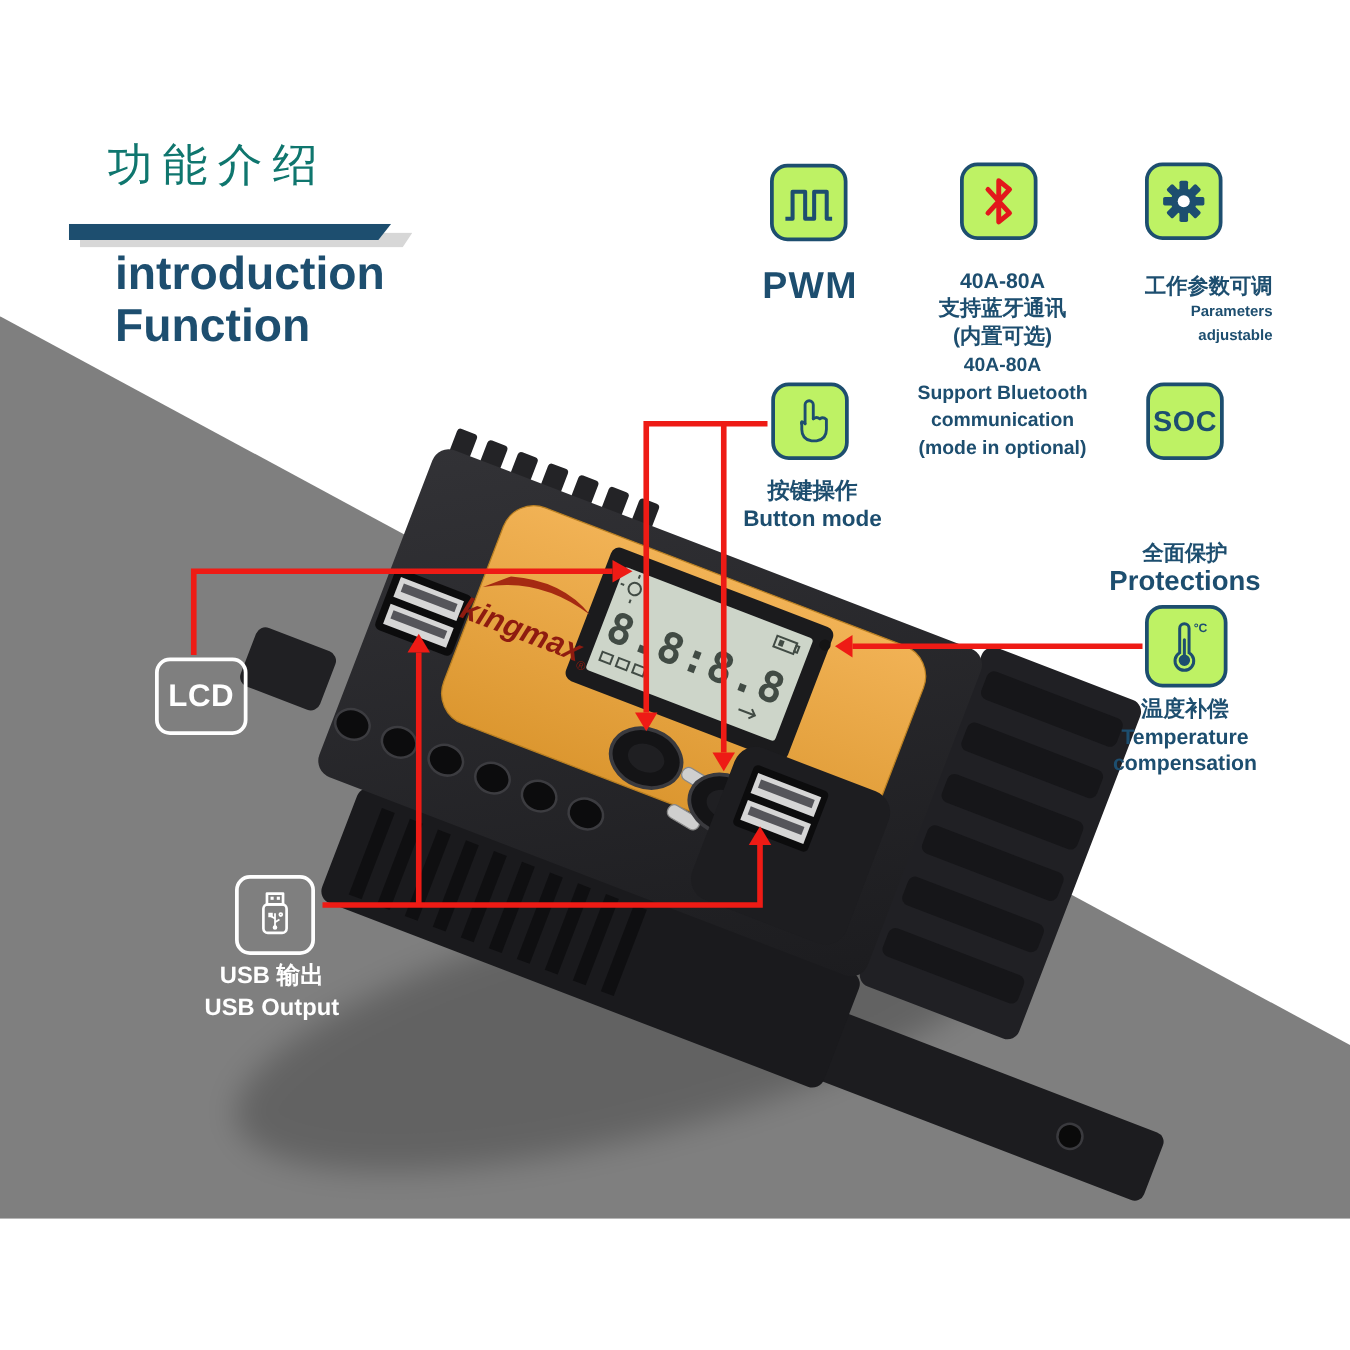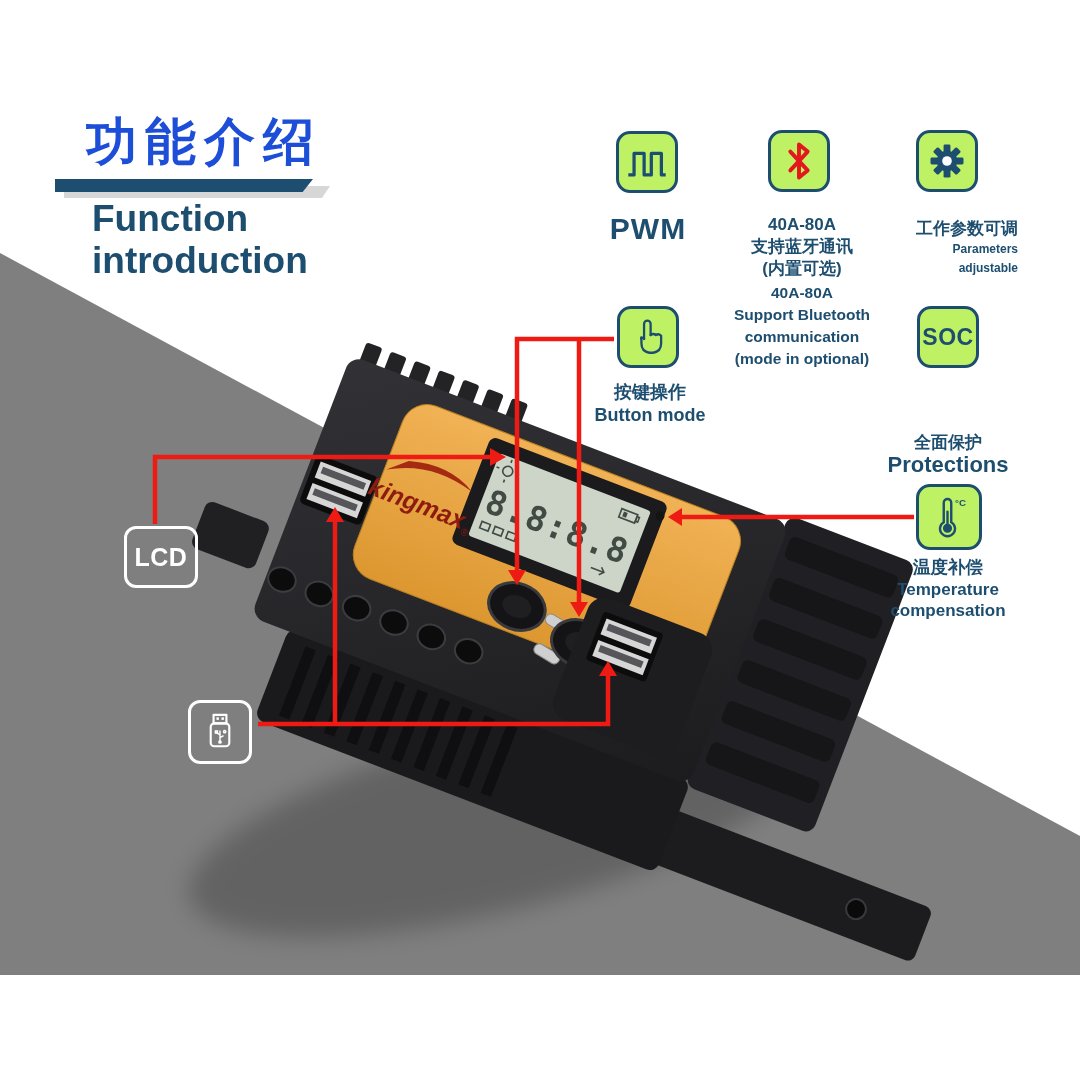--- a/index.html
+++ b/index.html
@@ -2,21 +2,21 @@
 <html><head>
 <meta charset="utf-8">
 <style>
   html,body{margin:0;padding:0;background:#fff;}
   .stage{position:relative;width:1080px;height:1080px;overflow:hidden;
          font-family:"Liberation Sans",sans-serif;background:#ffffff;}
   .gray-bg{position:absolute;left:0;top:0;width:1080px;height:1080px;background:#7f7f7f;
            clip-path:polygon(0px 253px,1080px 836px,1080px 975px,0px 975px);}
   .abs{position:absolute;}
   
-  .title-zh{left:86px;top:108px;font-size:51px;font-weight:bold;color:#1d4ed8;letter-spacing:8px;}
+  .title-zh{left:86px;top:108px;font-size:36px;font-weight:normal;color:#0f766e;letter-spacing:8px;}
   .bar-shadow{left:64px;top:186px;width:266px;height:12px;background:#d7d7d7;
               clip-path:polygon(0 0,100% 0,97% 100%,0 100%);}
   .bar-navy{left:55px;top:179px;width:258px;height:13px;background:#1d4e6f;
             clip-path:polygon(0 0,100% 0,96% 100%,0 100%);}
   .subtitle{left:92px;top:198px;font-size:37px;font-weight:bold;color:#1d4e6f;line-height:42px;}
   
   .icon-box{width:62px;height:62px;border:3px solid #1d4e6f;border-radius:14px;background:#bef264;
             display:flex;align-items:center;justify-content:center;box-sizing:border-box;}
   .icon-box-white{width:74px;height:62px;border:3px solid #fff;border-radius:12px;background:transparent;
             display:flex;align-items:center;justify-content:center;box-sizing:border-box;}
@@ -182,22 +182,22 @@
       <polygon points="682,508 682,526 668,517"></polygon>
       <polygon points="326,522 344,522 335,507"></polygon>
       <polygon points="599,676 617,676 608,661"></polygon>
     </g>
   </svg>
 
   <div class="abs title-zh">功能介绍</div>
   <div class="abs bar-shadow"></div>
   <div class="abs bar-navy"></div>
   <div class="abs subtitle">
+    <div>introduction</div>
     <div>Function</div>
-    <div>introduction</div>
   </div>
 
   <div class="abs icon-box" style="left:616px;top:131px;">
     <svg width="46" height="42" viewBox="0 0 64 56">
       <path d="M6,46 h8 v-30 h14 v30 h10 v-30 h14 v30 h6" fill="none" stroke="#1d4e6f" stroke-width="4.5" stroke-linejoin="round"></path>
     </svg>
   </div>
   <div class="abs lbl navy pwm-label">PWM</div>
 
   <div class="abs icon-box" style="left:768px;top:130px;">
@@ -289,14 +289,18 @@
         <rect x="15" y="20" width="26" height="32" rx="5"></rect>
       </g>
       <g fill="none" stroke="#ffffff" stroke-width="2">
         <path d="M28,46 V30 M28,36 l-5,-3 M28,40 l5,-3"></path>
         <circle cx="28" cy="46" r="1.6" fill="#ffffff"></circle>
         <rect x="21.5" y="30.5" width="3" height="3"></rect>
         <circle cx="34.5" cy="31.5" r="1.6"></circle>
       </g>
     </svg>
   </div>
+  <div class="abs lbl white usb-text">
+    <div>USB 输出</div>
+    <div>USB Output</div>
+  </div>
 
 </div>
 
 </body></html>

